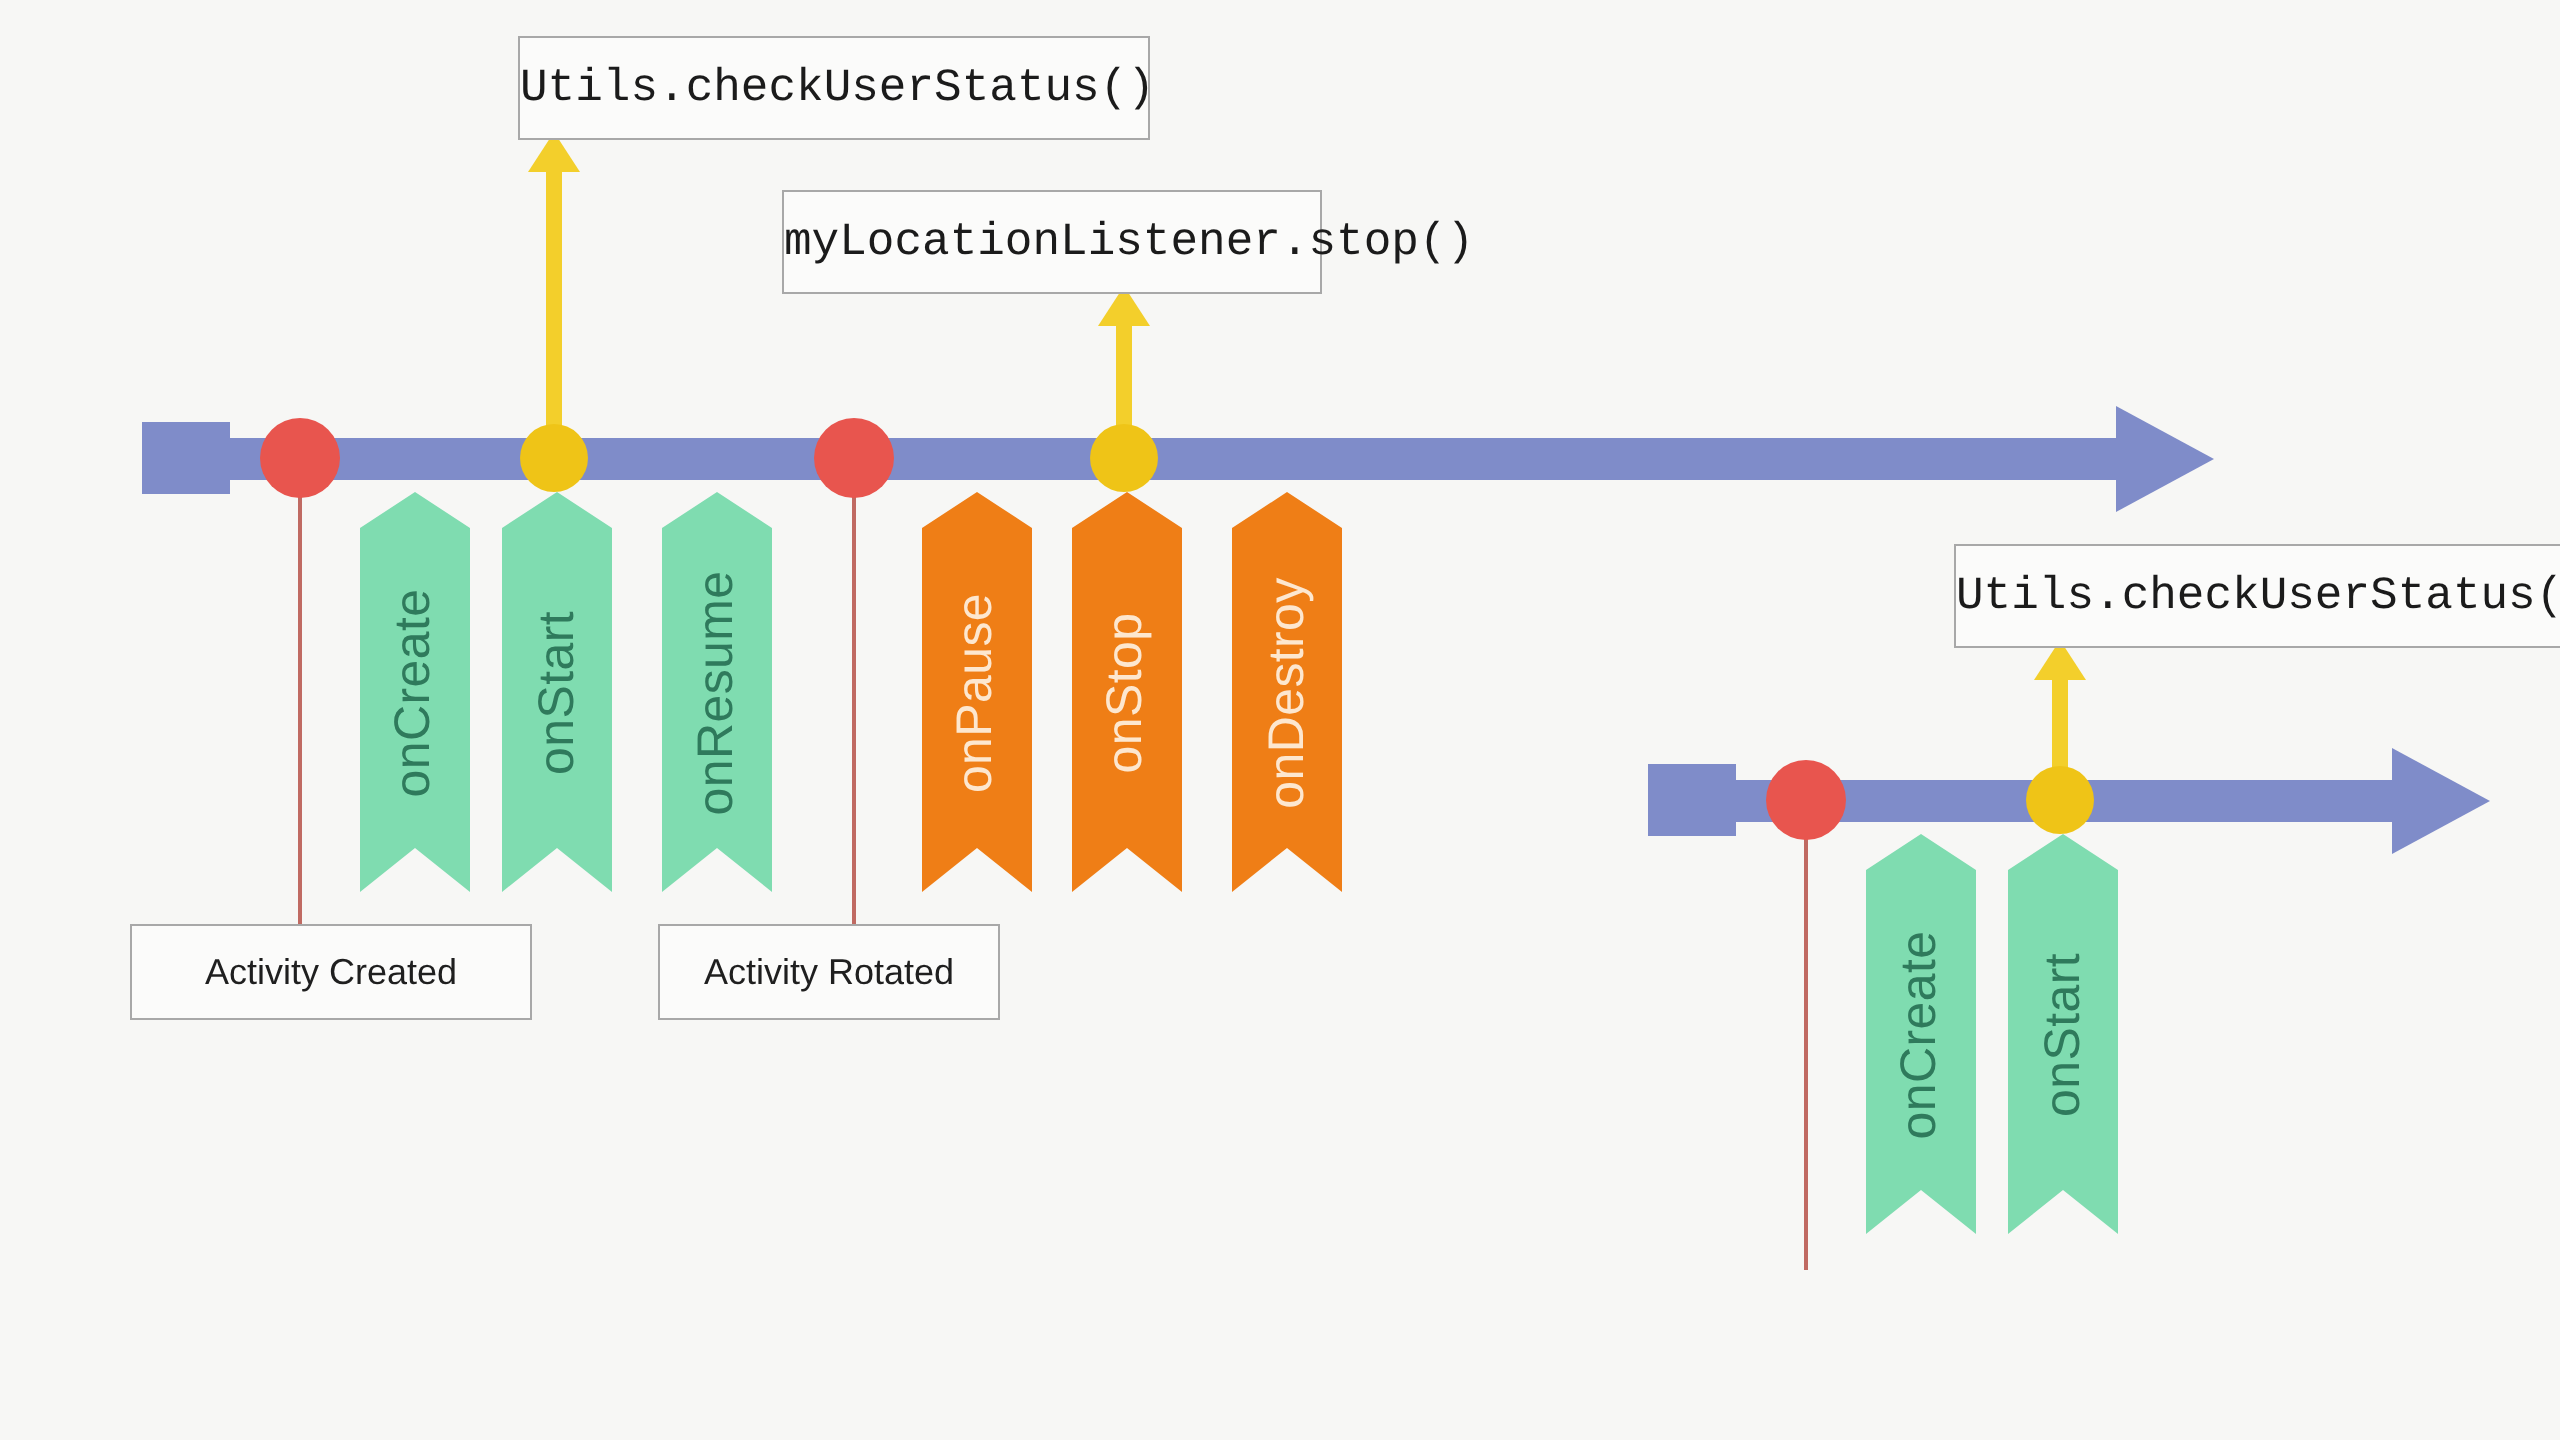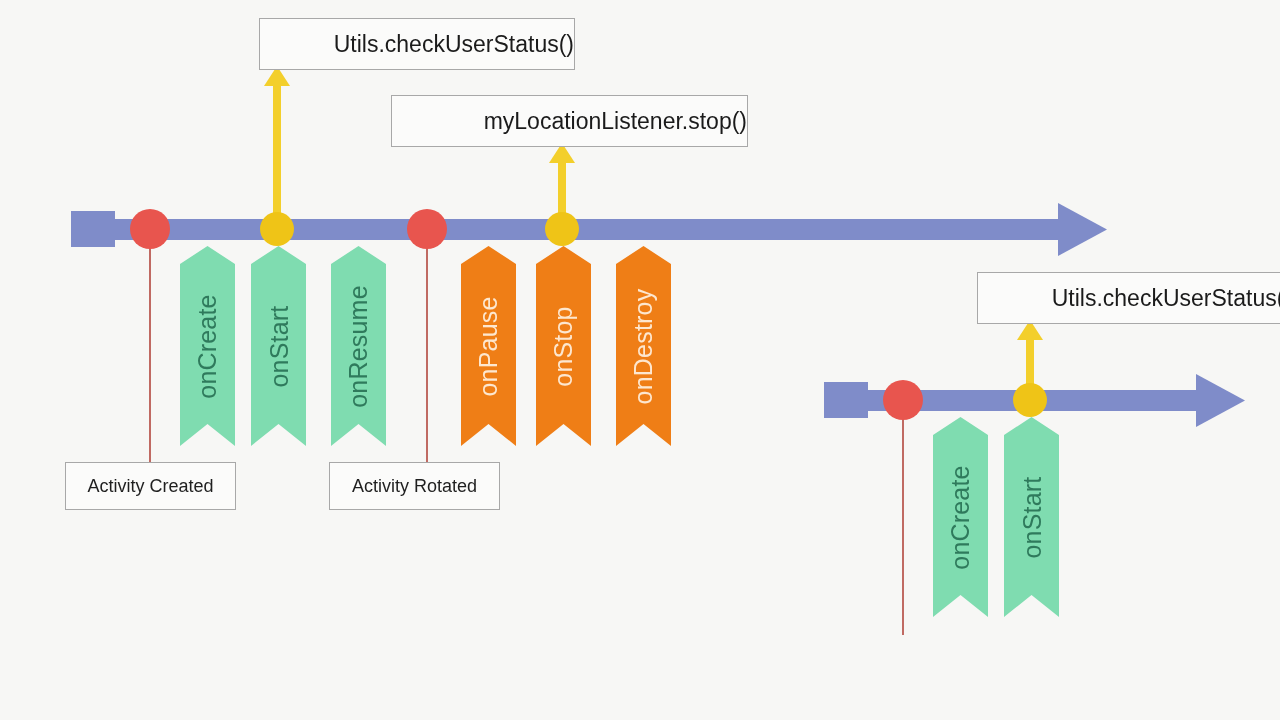--- a/index.html
+++ b/index.html
@@ -27,26 +27,26 @@
     width: 1280px;
     height: 720px;
   }
 
   
   .code-box {
     position: absolute;
     box-sizing: border-box;
     background: #fbfbfa;
     border: 1.5px solid #a8a8a8;
-    font-family: Liberation Sans, sans-serif;
+    font-family: Liberation Mono, monospace;
     font-size: 23px;
     color: #1b1b1b;
     display: flex;
     align-items: center;
-    justify-content: flex-end;
+    justify-content: flex-start;
     white-space: nowrap;
     letter-spacing: 0px;
   }
 
   
   .label-box {
     position: absolute;
     box-sizing: border-box;
     background: #fbfbfa;
     border: 1.5px solid #a8a8a8;
@@ -183,27 +183,27 @@
   <div class="banner green" style="left:933px; top:417px; width:55px; height:200px;">
     <span class="banner-label">onCreate</span>
   </div>
   <div class="banner green" style="left:1004px; top:417px; width:55px; height:200px;">
     <span class="banner-label">onStart</span>
   </div>
 
   <div class="code-box" style="left:259px; top:18px; width:316px; height:52px;">
     <span>Utils.checkUserStatus()</span>
   </div>
-  <div class="code-box" style="left:391px; top:95px; width:357px; height:52px;">
+  <div class="code-box" style="left:391px; top:95px; width:270px; height:52px;">
     <span>myLocationListener.stop()</span>
   </div>
   <div class="code-box" style="left:977px; top:272px; width:316px; height:52px;">
     <span>Utils.checkUserStatus()</span>
   </div>
 
-  <div class="label-box" style="left:65px; top:462px; width:171px; height:48px;">
+  <div class="label-box" style="left:65px; top:462px; width:201px; height:48px;">
     <span>Activity Created</span>
   </div>
   <div class="label-box" style="left:329px; top:462px; width:171px; height:48px;">
     <span>Activity Rotated</span>
   </div>
 
 </div>
 
 </body></html>

